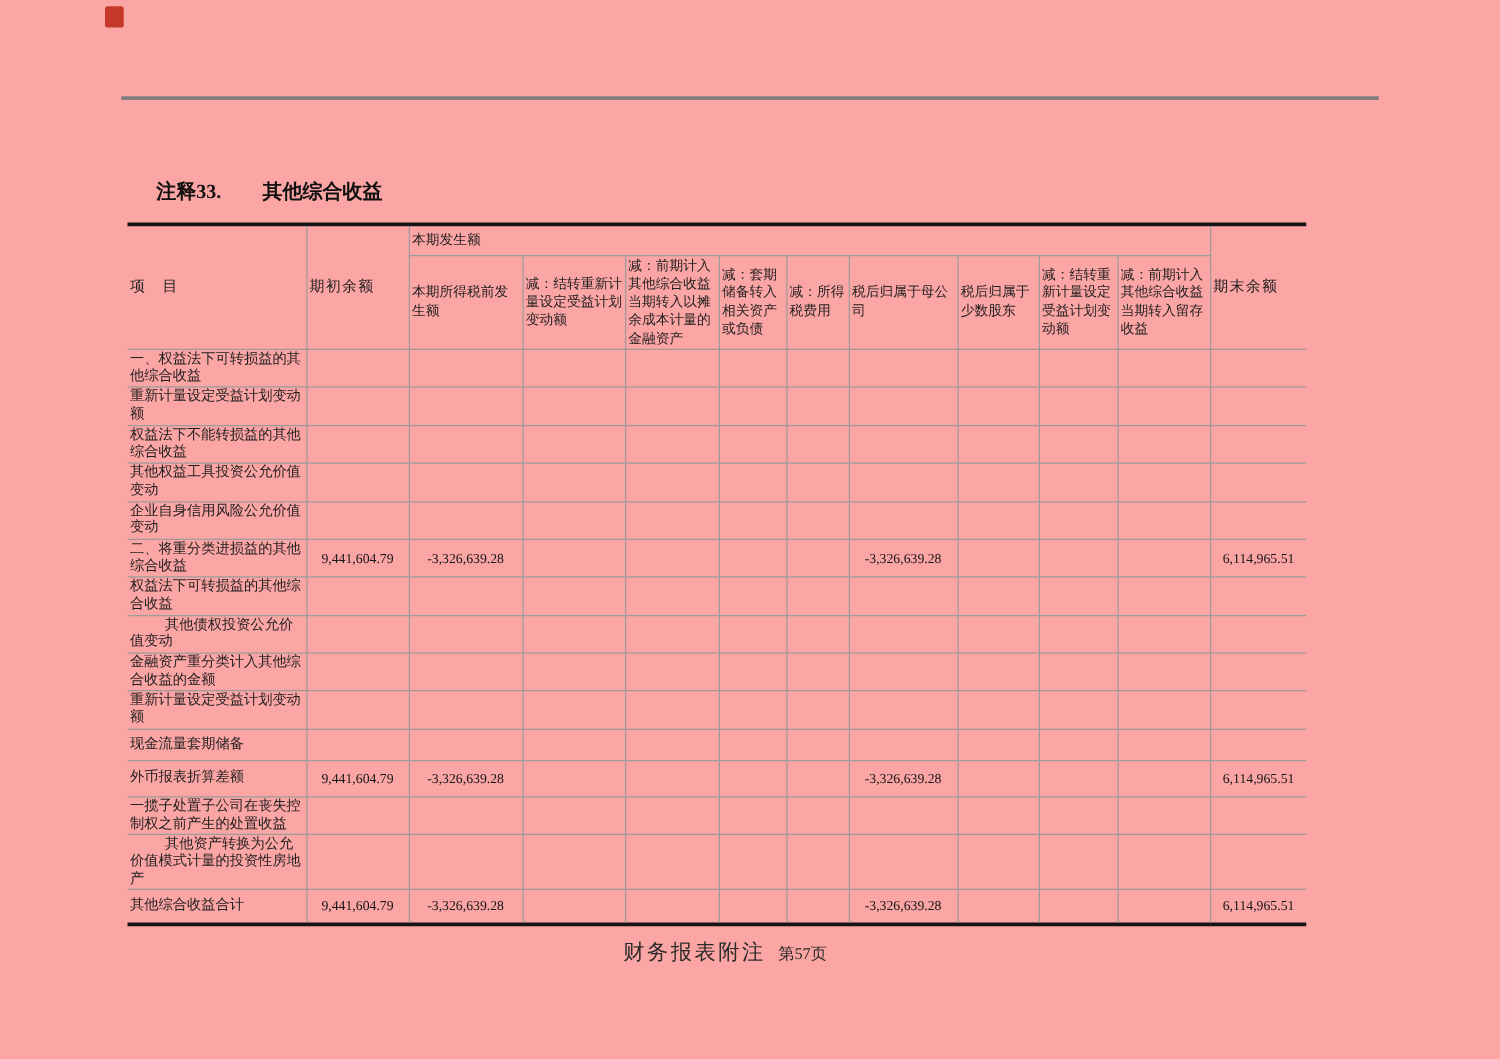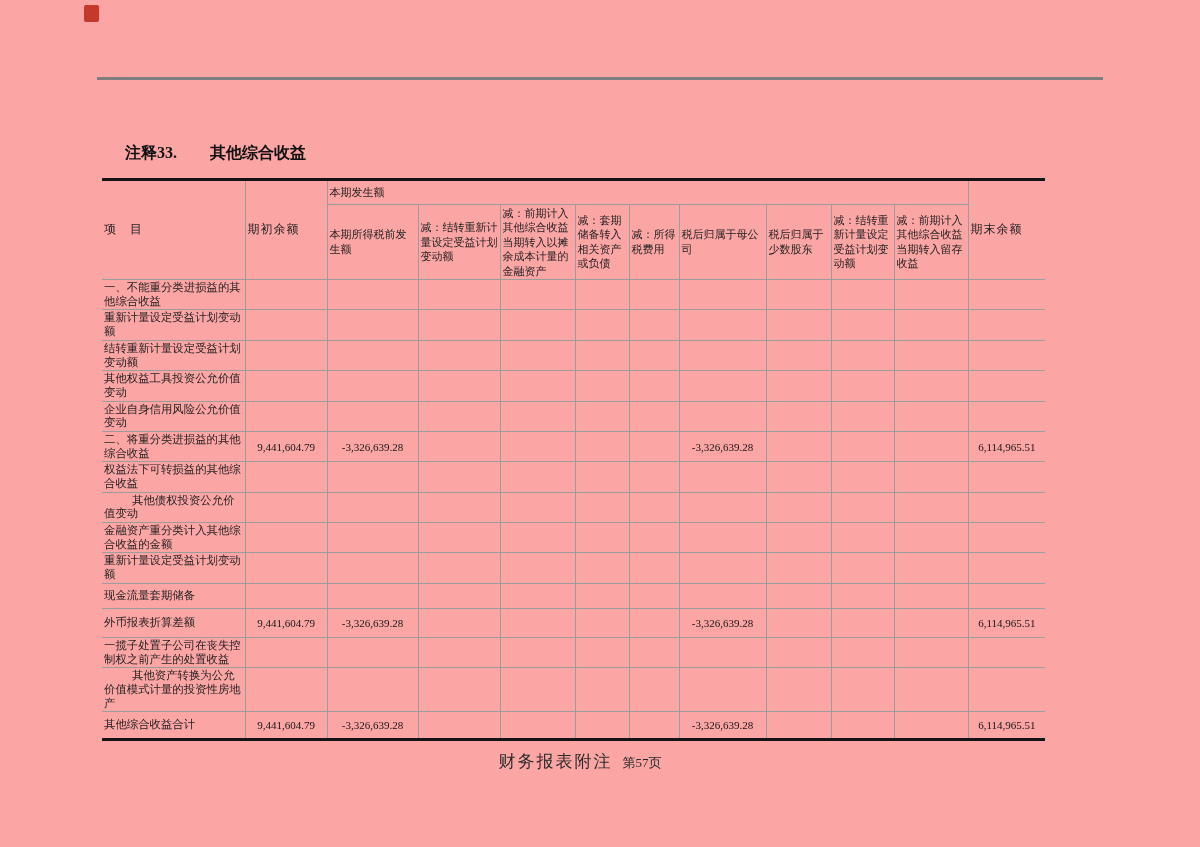--- a/index.html
+++ b/index.html
@@ -71,21 +71,21 @@
           <th>减：套期储备转入相关资产或负债</th>
           <th>减：所得税费用</th>
           <th>税后归属于母公司</th>
           <th>税后归属于少数股东</th>
           <th>减：结转重新计量设定受益计划变动额</th>
           <th>减：前期计入其他综合收益当期转入留存收益</th>
         </tr>
       </thead>
       <tbody>
         <tr style="height:30px">
-          <td class="item">一、不能重分类进损益的其他综合收益</td>
+          <td class="item">一、权益法下可转损益的其他综合收益</td>
           <td class="num"></td>
           <td class="num"></td>
           <td class="empty"></td>
             <td class="empty"></td>
             <td class="empty"></td>
             <td class="empty"></td>
           <td class="num"></td>
           <td class="empty"></td>
             <td class="empty"></td>
             <td class="empty"></td>
@@ -99,21 +99,21 @@
             <td class="empty"></td>
             <td class="empty"></td>
             <td class="empty"></td>
           <td class="num"></td>
           <td class="empty"></td>
             <td class="empty"></td>
             <td class="empty"></td>
           <td class="num"></td>
         </tr>
         <tr style="height:27px">
-          <td class="item">结转重新计量设定受益计划变动额</td>
+          <td class="item">权益法下不能转损益的其他综合收益</td>
           <td class="num"></td>
           <td class="num"></td>
           <td class="empty"></td>
             <td class="empty"></td>
             <td class="empty"></td>
             <td class="empty"></td>
           <td class="num"></td>
           <td class="empty"></td>
             <td class="empty"></td>
             <td class="empty"></td>

